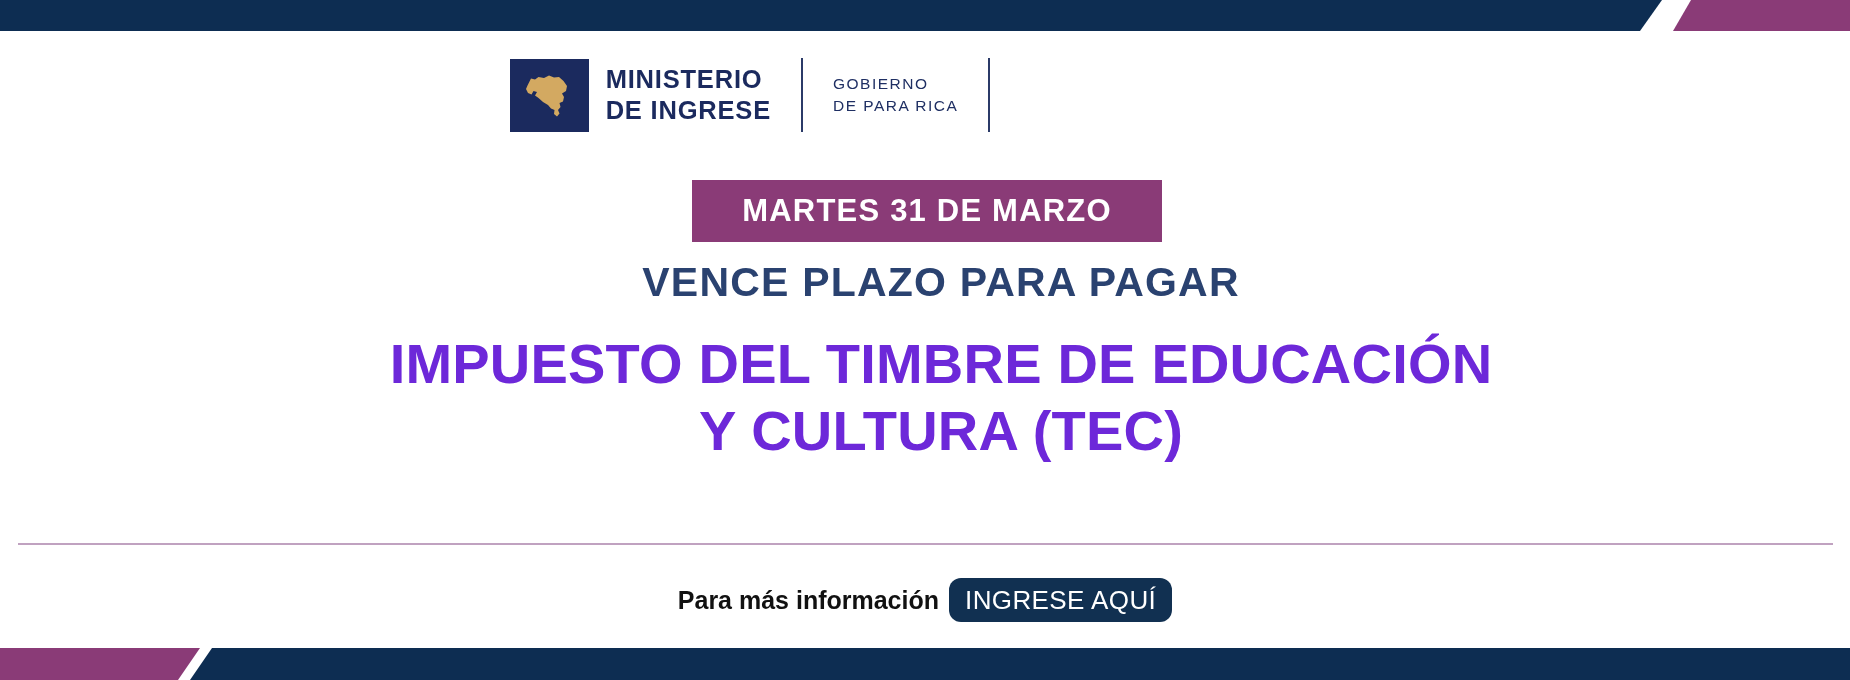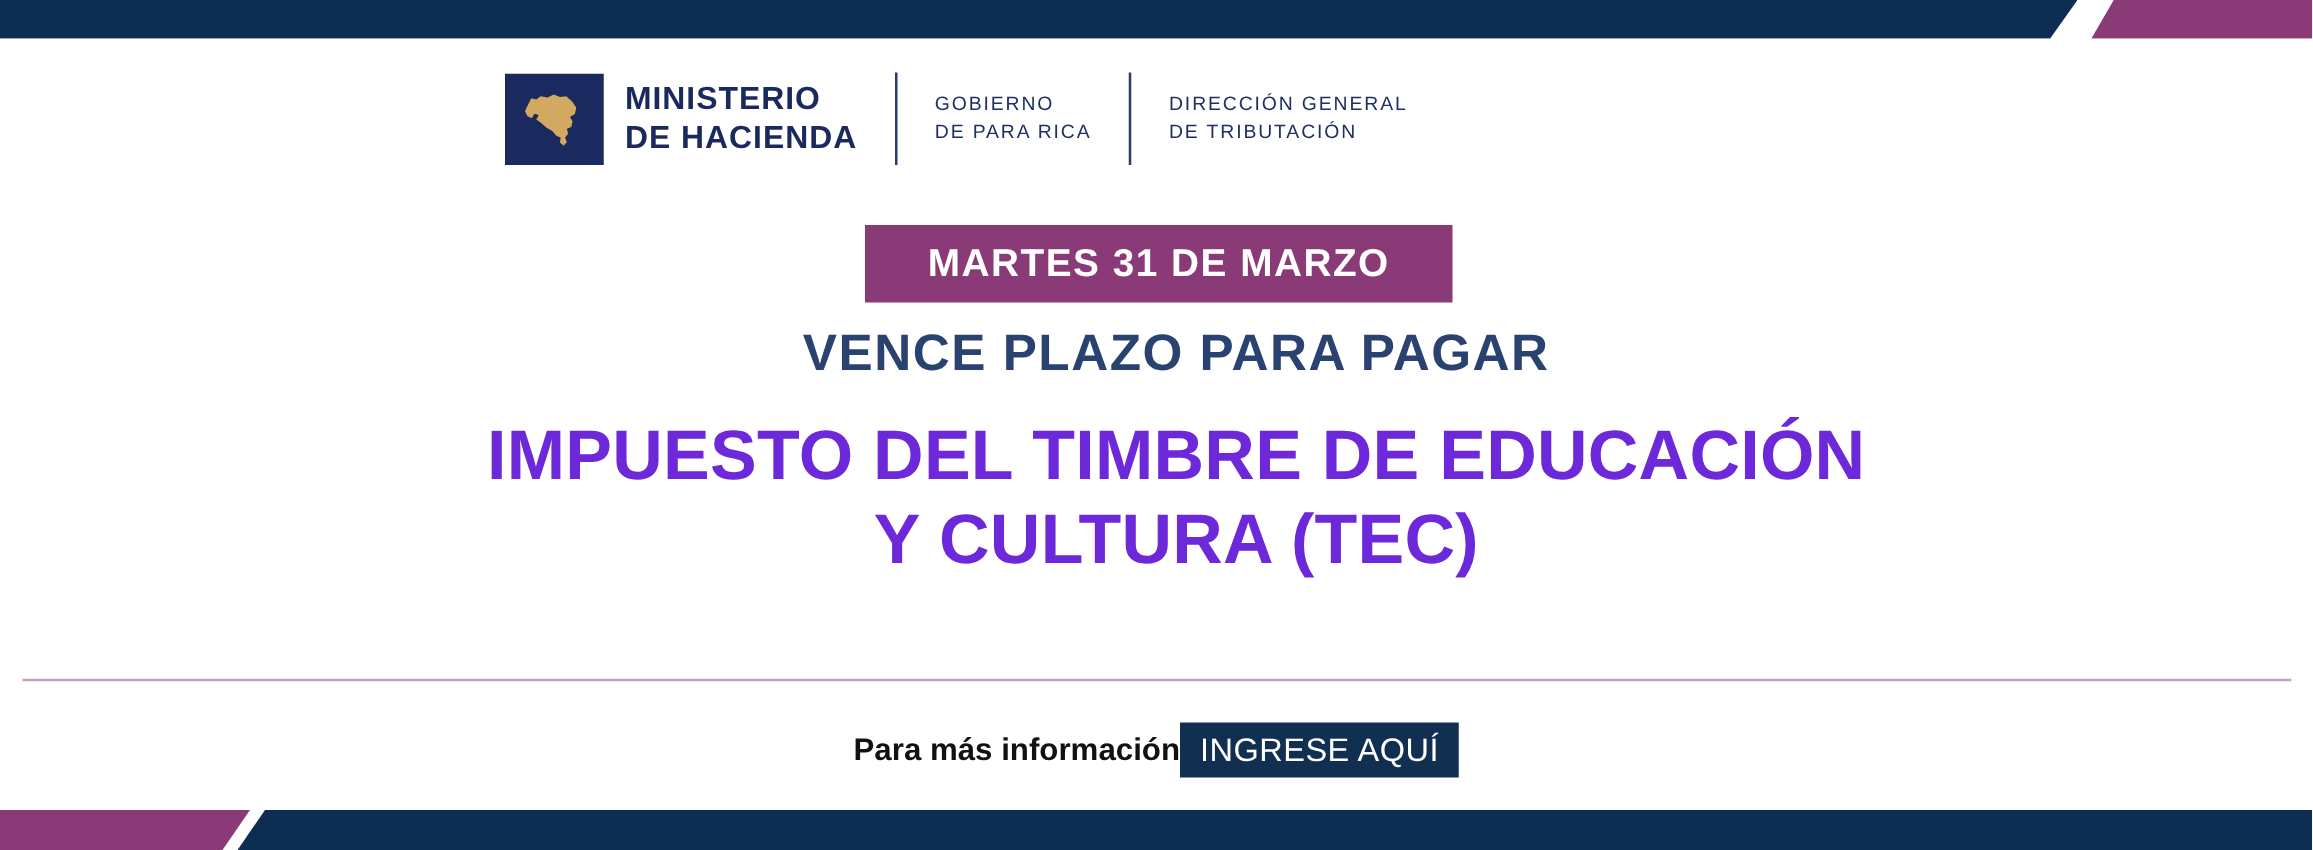--- a/index.html
+++ b/index.html
@@ -177,31 +177,33 @@
     width: 1850px;
     display: flex;
     justify-content: center;
     align-items: stretch;
   }
   .cta-text {
     color: #111111;
     font-size: 25px;
     font-weight: bold;
     line-height: 44px;
+    padding-right: 10px;
     white-space: nowrap;
   }
   .cta-button {
     background: #113051;
     color: #ffffff;
     font-size: 26px;
     letter-spacing: 0.4px;
     line-height: 44px;
     padding: 0 16px;
     white-space: nowrap;
     cursor: pointer;
+    border-radius: 12px;
   }
 </style>
 </head>
 <body>
 
 <div class="banner">
 
   <div class="topbar">
     <div class="topbar-navy"></div>
     <div class="topbar-magenta"></div>
@@ -210,37 +212,33 @@
   <div class="logo-lockup">
 
     <div class="logo-ministerio">
       <div class="logo-mark">
         <svg width="56" height="52" viewBox="0 0 56 52" xmlns="http://www.w3.org/2000/svg">
           <path d="M6.5 16.5 L10 9.5 L14 10.5 L17.5 8 L23 9 L28 6.5 L33 8.5 L38 8 L42.5 12 L46 17 L45 22 L41 24.5 L43 28 L42 32.5 L38.5 34 L39.5 38 L37 41 L38.5 44.5 L36 47.5 L33 45 L33.5 41 L30 39.5 L27 36 L22 33 L17.5 29 L14 26.5 L16 23 L12.5 22 L10.5 25.5 L7 24 L5 20 Z" fill="#d3a961"></path>
         </svg>
       </div>
       <div class="logo-ministerio-text">
         <div>MINISTERIO</div>
-        <div>DE HACIENDA</div>
+        <div>DE INGRESE</div>
       </div>
     </div>
 
     <div class="logo-sep"></div>
 
     <div class="logo-small-text">
       <div>GOBIERNO</div>
       <div>DE PARA RICA</div>
     </div>
 
     <div class="logo-sep"></div>
 
-    <div class="logo-small-text">
-      <div>DIRECCIÓN GENERAL</div>
-      <div>DE TRIBUTACIÓN</div>
-    </div>
 
   </div>
 
   <div class="date-badge">
     <span class="date-badge-label">MARTES 31 DE MARZO</span>
   </div>
 
   <div class="headline-block">
     <div class="kicker">VENCE PLAZO PARA PAGAR</div>
     <div class="title-line">IMPUESTO DEL TIMBRE DE EDUCACIÓN</div>

